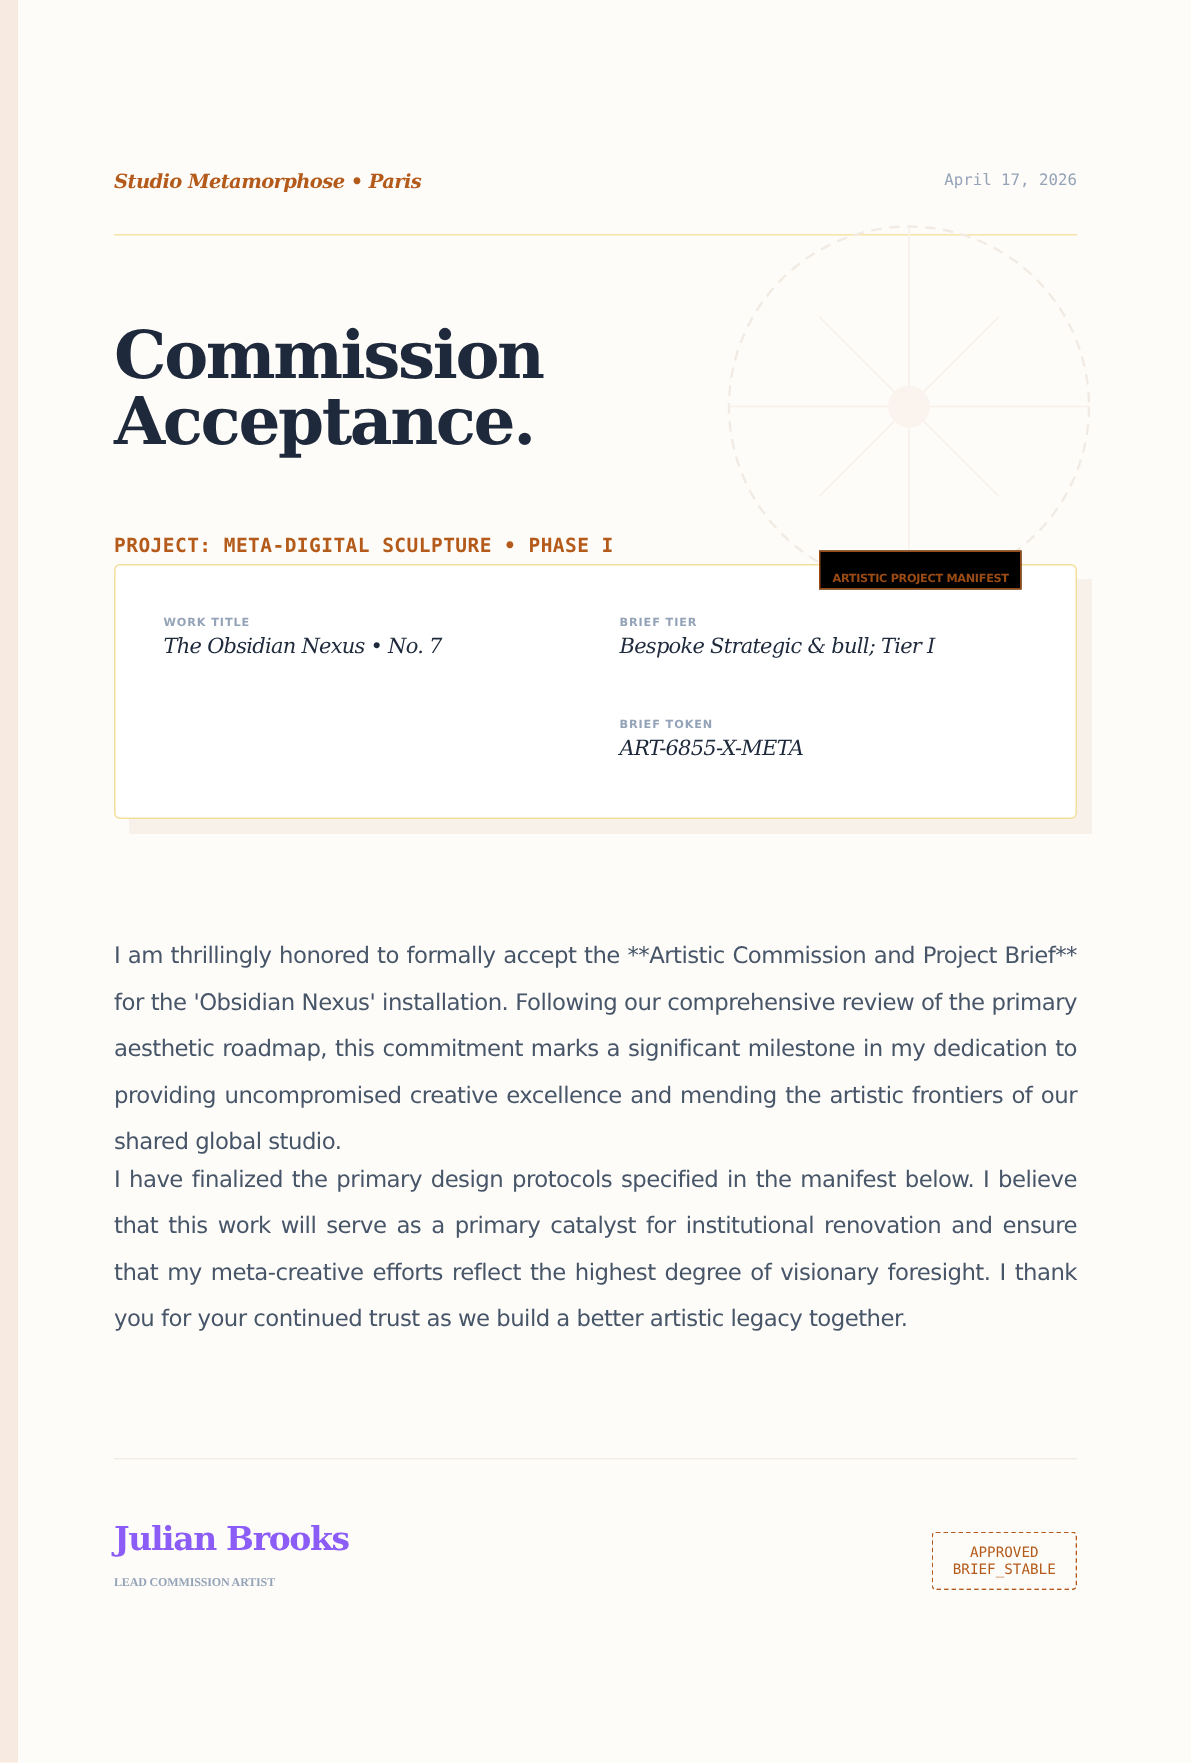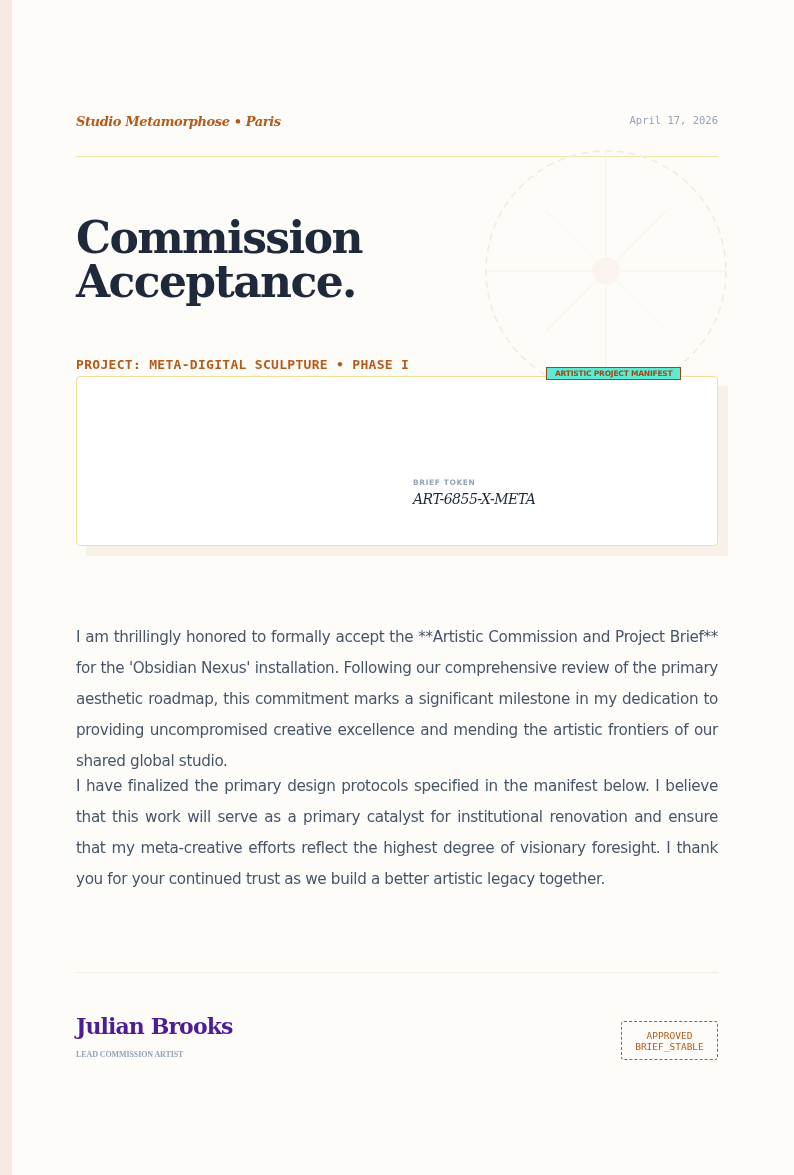--- a/index.html
+++ b/index.html
@@ -47,21 +47,21 @@
     .card-shadow {
       position: absolute; left: 10px; top: 386px; width: 642px; height: 170px;
       background: #f8f1ea;
     }
     .card {
       position: absolute; left: 0; top: 376px; width: 642px; height: 170px;
       background: #ffffff; border: 1px solid #f4df9a; border-radius: 4px;
     }
     .manifest-badge {
       position: absolute; left: 469px; top: -10px; height: 13px;
-      padding: 0 8px; background: #5eead4; border: 1px solid #9a4b14;
+      padding: 12px 8px; background: #000000; border: 1px solid #9a4b14;
       font-family: "DejaVu Sans", sans-serif; font-weight: bold;
       font-size: 7.5px; line-height: 11px; color: #9a4b14; letter-spacing: -0.2px;
     }
     .field { position: absolute; }
     .field-label {
       font-family: "DejaVu Sans", sans-serif; font-weight: bold;
       font-size: 7.5px; color: #94a3b8; letter-spacing: 0.6px;
     }
     .field-value {
       margin-top: 4px;
@@ -77,21 +77,21 @@
     .p1 { top: 622px; }
     .p2 { top: 771px; }
 
     .footer-rule {
       position: absolute; top: 972px; left: 0; width: 642px; height: 1px;
       background: #f1ede6;
     }
     .signer-name {
       position: absolute; left: 0; top: 1013px;
       font-family: "DejaVu Serif", serif; font-weight: bold;
-      font-size: 22px; color: #4c1d95; letter-spacing: -0.9px;
+      font-size: 22px; color: #8b5cf6; letter-spacing: -0.9px;
     }
     .signer-role {
       position: absolute; left: 0; top: 1050px;
       font-family: Liberation Serif, serif; font-weight: bold;
       font-size: 8px; color: #94a3b8; letter-spacing: -0.1px;
     }
     .status-stamp {
       position: absolute; right: 0; top: 1021px; width: 97px; height: 39px;
       border: 1px dashed #b45a1a; border-radius: 3px;
       font-family: "DejaVu Sans Mono", monospace; font-size: 9.5px;
@@ -124,20 +124,28 @@
   <h1 class="title">
     <div>Commission</div>
     <div>Acceptance.</div>
   </h1>
   <div class="subtitle">PROJECT: META-DIGITAL SCULPTURE • PHASE I</div>
 
   <div class="card-shadow"></div>
   <div class="card">
     <div class="manifest-badge">ARTISTIC PROJECT MANIFEST</div>
 
+    <div class="field" style="left:32px; top:33px;">
+      <div class="field-label">WORK TITLE</div>
+      <div class="field-value">The Obsidian Nexus • No. 7</div>
+    </div>
+    <div class="field" style="left:336px; top:33px;">
+      <div class="field-label">BRIEF TIER</div>
+      <div class="field-value">Bespoke Strategic &amp; bull; Tier I</div>
+    </div>
     <div class="field" style="left:336px; top:101px;">
       <div class="field-label">BRIEF TOKEN</div>
       <div class="field-value">ART-6855-X-META</div>
     </div>
   </div>
 
   <p class="body-text p1">I am thrillingly honored to formally accept the **Artistic Commission and Project Brief** for the 'Obsidian Nexus' installation. Following our comprehensive review of the primary aesthetic roadmap, this commitment marks a significant milestone in my dedication to providing uncompromised creative excellence and mending the artistic frontiers of our shared global studio.</p>
   <p class="body-text p2">I have finalized the primary design protocols specified in the manifest below. I believe that this work will serve as a primary catalyst for institutional renovation and ensure that my meta-creative efforts reflect the highest degree of visionary foresight. I thank you for your continued trust as we build a better artistic legacy together.</p>
 
   <div class="footer-rule"></div>

